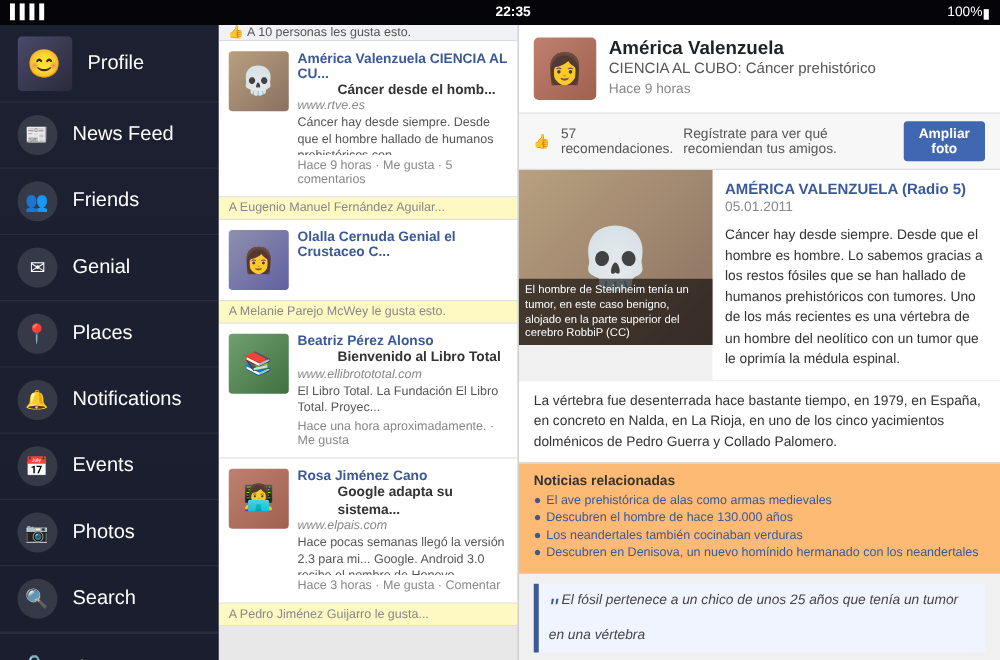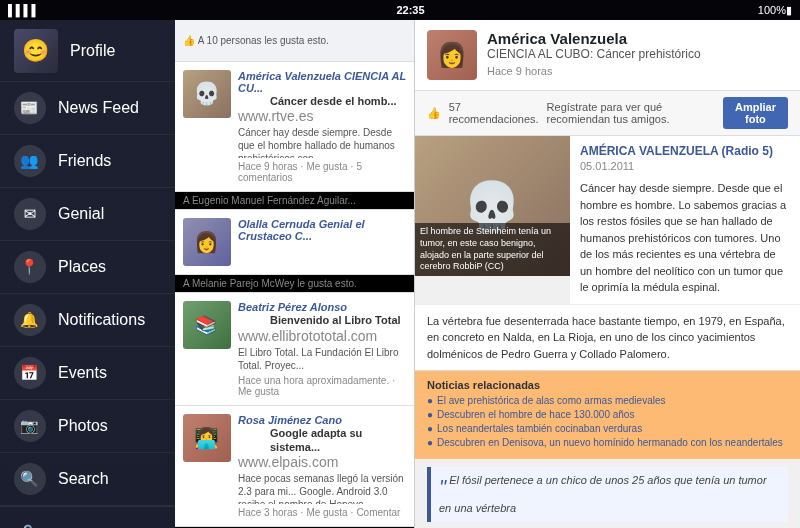--- a/index.html
+++ b/index.html
@@ -106,27 +106,27 @@
       background: linear-gradient(135deg, #70a070, #407040);
       font-size: 18px;
       color: white;
       font-weight: bold;
     }
     .feed-thumb-woman {
       background: linear-gradient(135deg, #c08070, #a06050);
       font-size: 20px;
     }
     .feed-content { flex: 1; min-width: 0; }
-    .feed-author { font-size: 11px; font-weight: bold; color: #3b5998; font-style: italic; }
+    .feed-author { font-size: 11px; font-weight: bold; color: #3b5998; }
     .feed-title { font-size: 11px; color: #333; font-weight: bold; line-height: 1.3; margin-left: 32px; }
-    .feed-url { font-size: 14px; color: #888; }
+    .feed-url { font-size: 10px; color: #888; font-style: italic; }
     .feed-desc { font-size: 10px; color: #555; line-height: 1.3; margin-top: 2px; overflow: hidden; max-height: 32px; }
     .feed-meta { font-size: 10px; color: #888; margin-top: 3px; }
-    .feed-likes { background: #f0f2f5; padding: 15px 8px; font-size: 10px; color: #555; border-bottom: 1px solid #ddd; }
-    .feed-likes-mention { font-size: 10px; color: #888; padding: 3px 8px; border-bottom: 1px solid #e0e0e0; background: #000000; }
+    .feed-likes { background: #f0f2f5; padding: 0 8px; font-size: 10px; color: #555; border-bottom: 1px solid #ddd; }
+    .feed-likes-mention { font-size: 10px; color: #888; padding: 3px 8px; border-bottom: 1px solid #e0e0e0; background: #fef9c3; }
 
     
     #detail-panel {
       flex: 1;
       background: #f0f0f0;
       height: 528px;
       overflow-y: auto;
     }
     .detail-header {
       display: flex;

